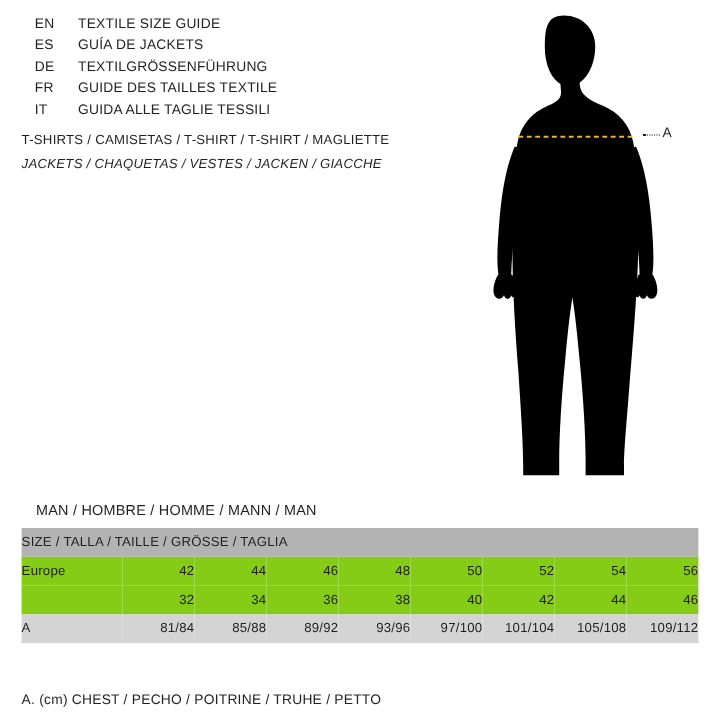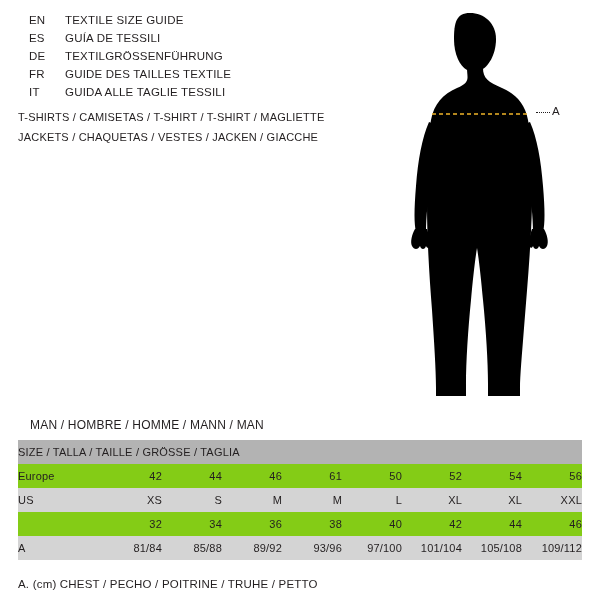--- a/index.html
+++ b/index.html
@@ -46,21 +46,21 @@
 
   
   .cat {
     position: absolute;
     left: 18px;
     font-size: 11px;
     letter-spacing: 0.2px;
     white-space: nowrap;
   }
   .cat-1 { top: 111px; }
-  .cat-2 { top: 131px; }
+  .cat-2 { top: 131px; font-style: italic; }
 
   
   .figure {
     position: absolute;
     left: 410px;
     top: 10px;
     width: 175px;
     height: 395px;
   }
   .figure svg { display: block; }
@@ -131,21 +131,21 @@
 
 <div class="page">
 
   <div class="legend">
     <div class="legend-row">
       <span class="legend-code">EN</span>
       <span class="legend-text">TEXTILE SIZE GUIDE</span>
     </div>
     <div class="legend-row">
       <span class="legend-code">ES</span>
-      <span class="legend-text">GUÍA DE TESSILI</span>
+      <span class="legend-text">GUÍA DE JACKETS</span>
     </div>
     <div class="legend-row">
       <span class="legend-code">DE</span>
       <span class="legend-text">TEXTILGRÖSSENFÜHRUNG</span>
     </div>
     <div class="legend-row">
       <span class="legend-code">FR</span>
       <span class="legend-text">GUIDE DES TAILLES TEXTILE</span>
     </div>
     <div class="legend-row">
@@ -200,36 +200,25 @@
   <table class="sizes">
     <tbody>
       <tr class="head">
         <td class="lbl" colspan="9">SIZE / TALLA / TAILLE / GRÖSSE / TAGLIA</td>
       </tr>
       <tr class="light">
         <td class="lbl">Europe</td>
         <td class="val">42</td>
         <td class="val">44</td>
         <td class="val">46</td>
-        <td class="val">61</td>
+        <td class="val">48</td>
         <td class="val">50</td>
         <td class="val">52</td>
         <td class="val">54</td>
         <td class="val">56</td>
-      </tr>
-      <tr class="dark">
-        <td class="lbl">US</td>
-        <td class="val">XS</td>
-        <td class="val">S</td>
-        <td class="val">M</td>
-        <td class="val">M</td>
-        <td class="val">L</td>
-        <td class="val">XL</td>
-        <td class="val">XL</td>
-        <td class="val">XXL</td>
       </tr>
       <tr class="light">
         <td class="lbl"></td>
         <td class="val">32</td>
         <td class="val">34</td>
         <td class="val">36</td>
         <td class="val">38</td>
         <td class="val">40</td>
         <td class="val">42</td>
         <td class="val">44</td>

